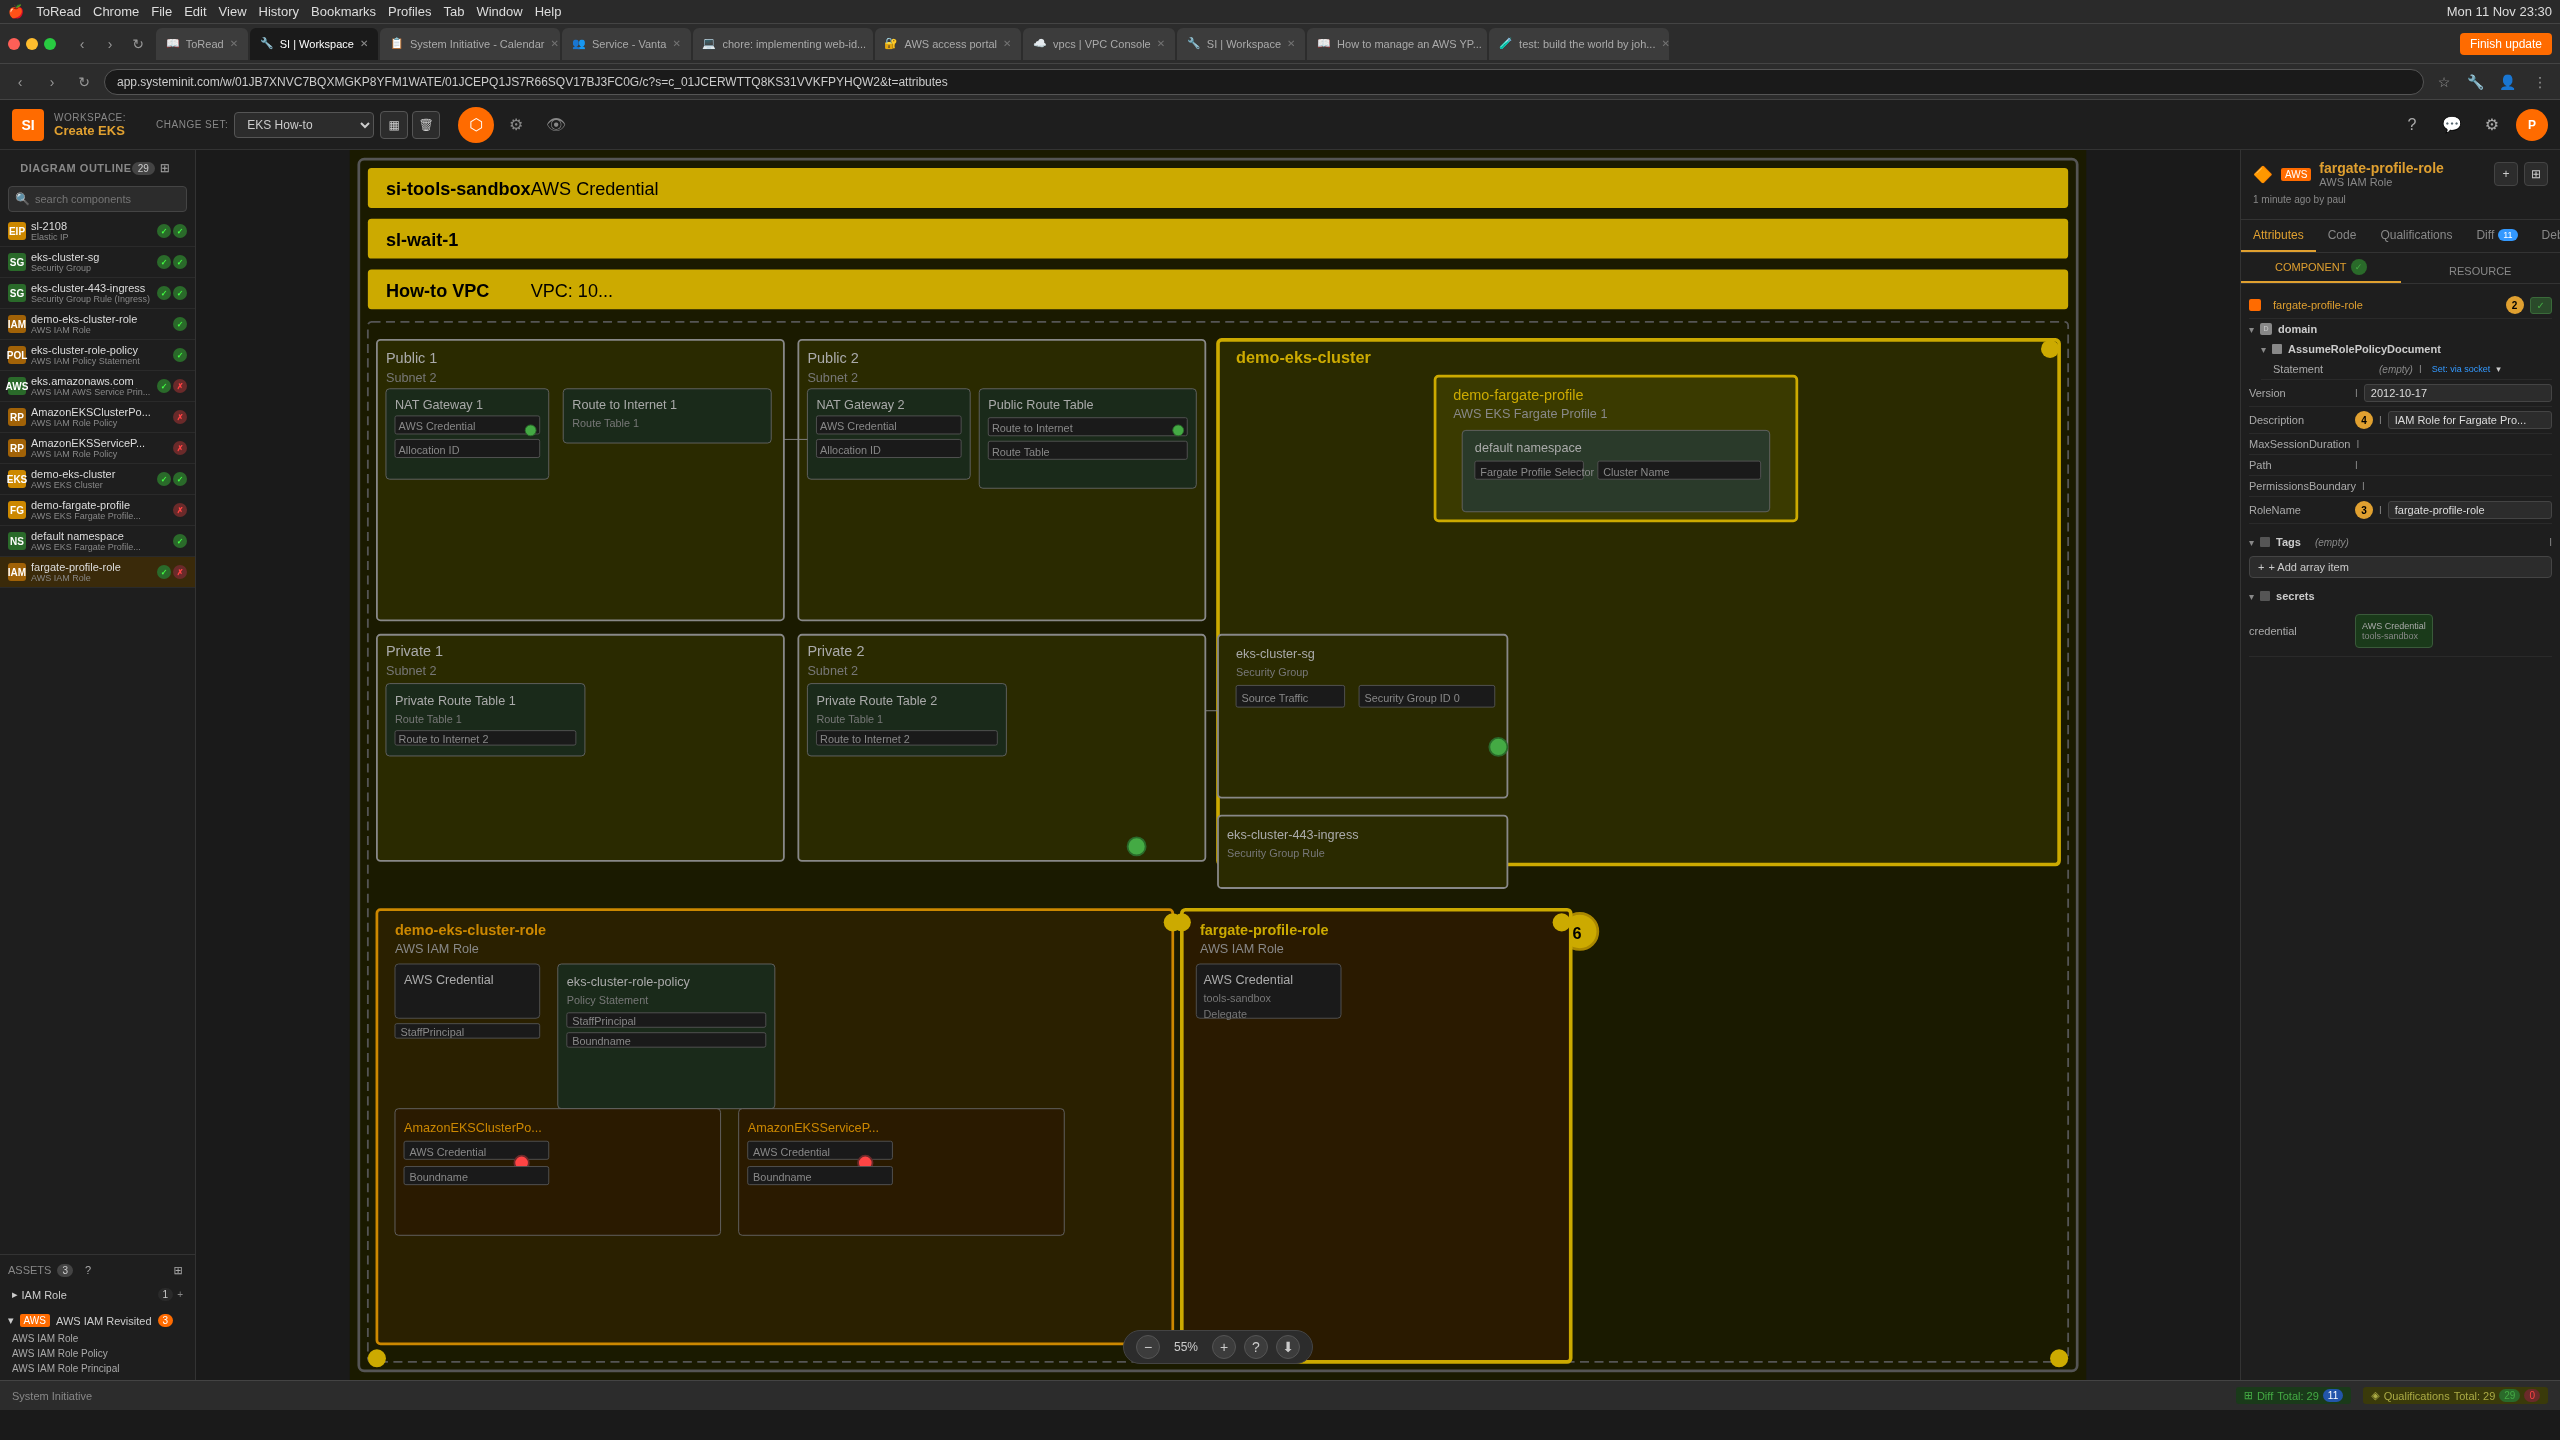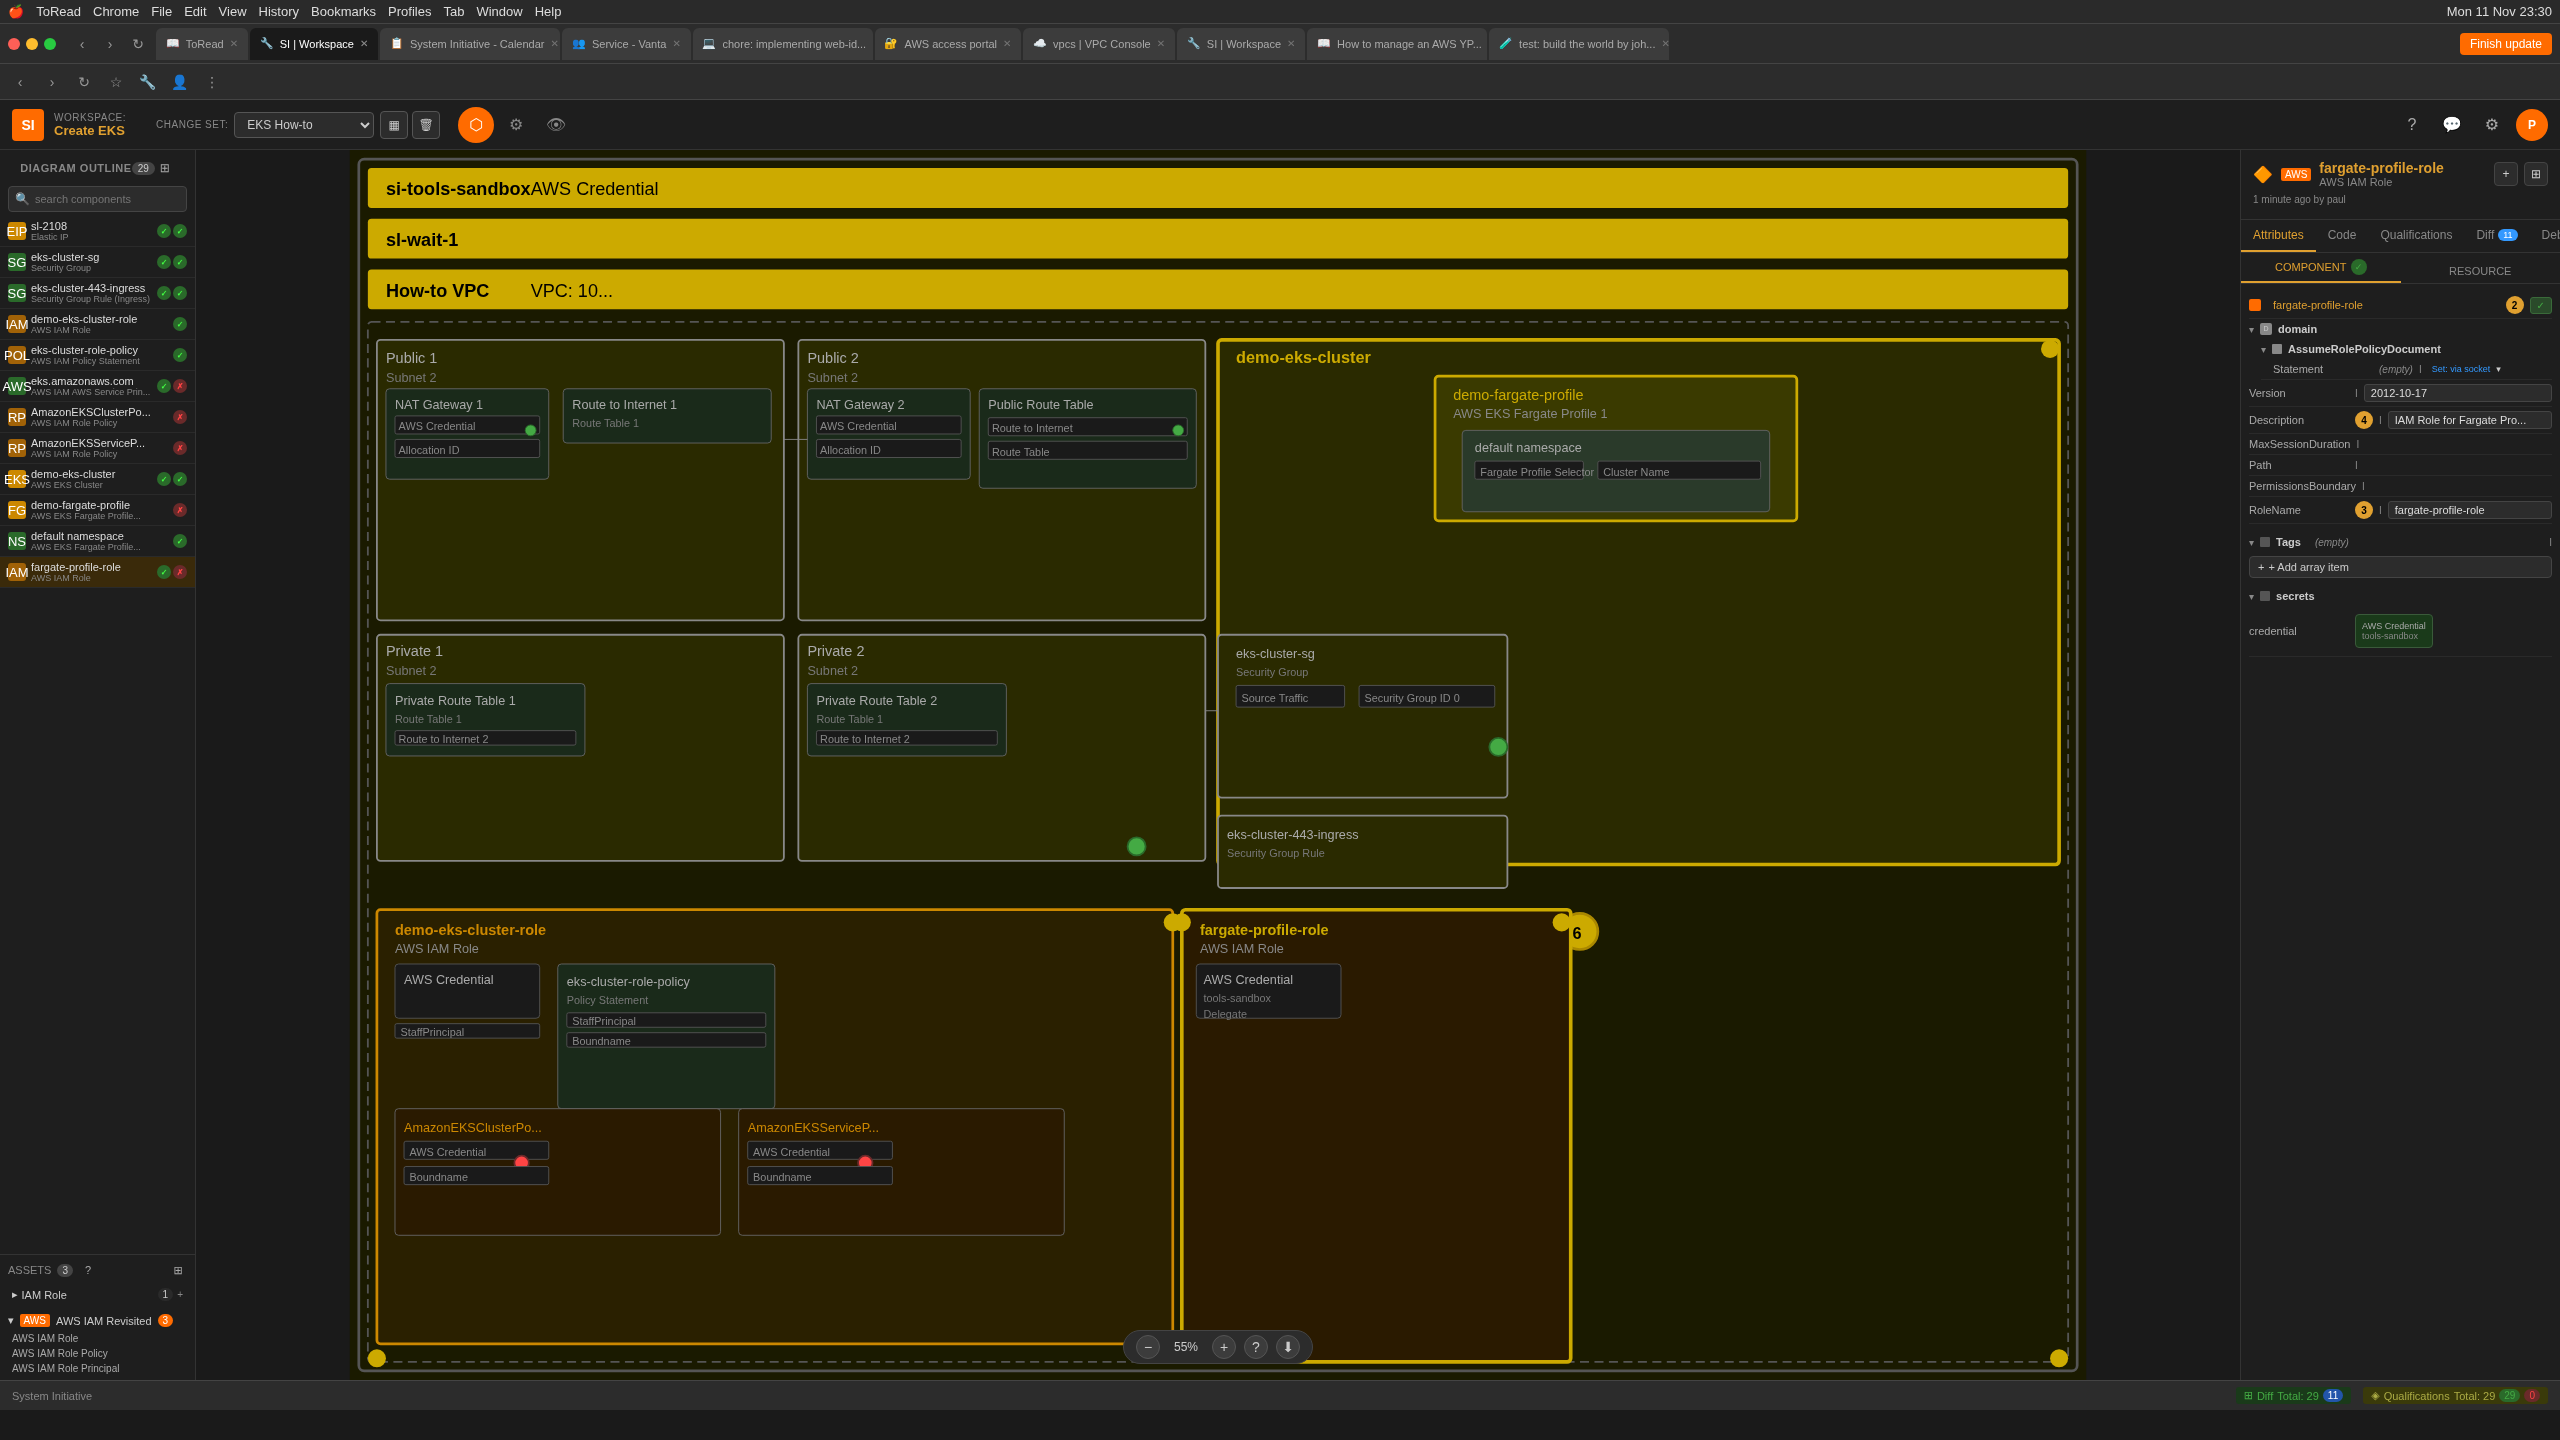--- a/index.html
+++ b/index.html
@@ -240,21 +240,21 @@
       gap: 5px;
       cursor: pointer;
       border-bottom: 1px solid #2a2a2a;
     }
     .comp-item.highlighted { background: #3a2a0a; }
 
     .comp-icon {
       width: 18px; height: 18px;
       border-radius: 3px;
       display: flex; align-items: center; justify-content: center;
-      font-size: 13px; font-weight: normal;
+      font-size: 10px; font-weight: bold;
       flex-shrink: 0;
     }
     .comp-icon.yellow { background: #cc8800; color: #fff; }
     .comp-icon.green { background: #2a6a2a; color: #fff; }
     .comp-icon.orange { background: #a16207; color: #fff; }
 
     .comp-info { flex: 1; min-width: 0; }
     .comp-name { font-size: 11px; color: #ddd; white-space: nowrap; overflow: hidden; text-overflow: ellipsis; }
     .comp-type { font-size: 9px; color: #888; white-space: nowrap; overflow: hidden; text-overflow: ellipsis; }
 
@@ -617,20 +617,21 @@
   </div>
   <div class="browser-actions">
     <button class="finish-update-btn">Finish update</button>
   </div>
 </div>
 
 <div class="address-bar-row">
   <button class="nav-btn">‹</button>
   <button class="nav-btn">›</button>
   <button class="nav-btn">↻</button>
+  <input class="address-input" type="text" value="app.systeminit.com/w/01JB7XNVC7BQXMGKP8YFM1WATE/01JCEPQ1JS7R66SQV17BJ3FC0G/c?s=c_01JCERWTTQ8KS31VVKFPYHQW2&amp;t=attributes" style="">
   <button class="nav-btn">☆</button>
   <button class="nav-btn">🔧</button>
   <button class="nav-btn">👤</button>
   <button class="nav-btn">⋮</button>
 </div>
 
 <div class="app-container">
 
   <div class="app-header">
     <div class="workspace-logo">SI</div>

